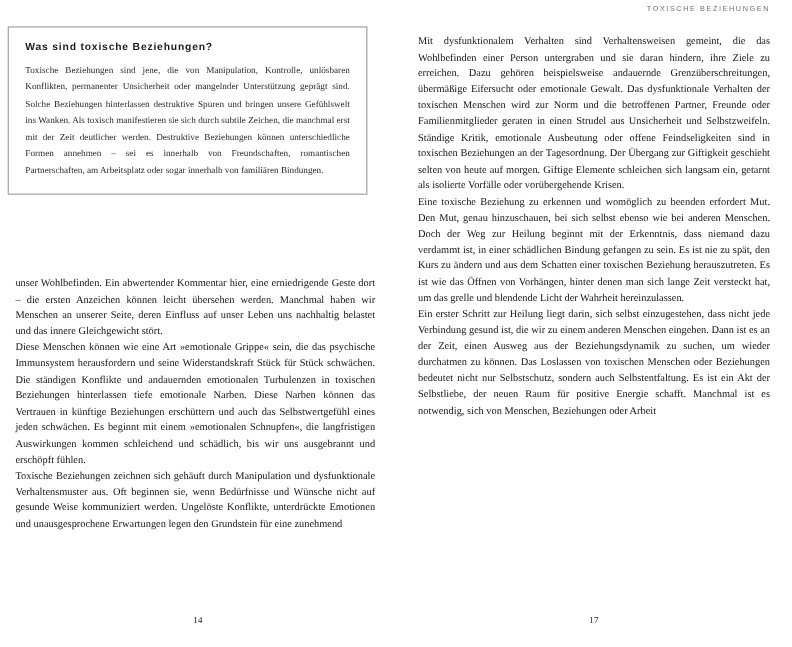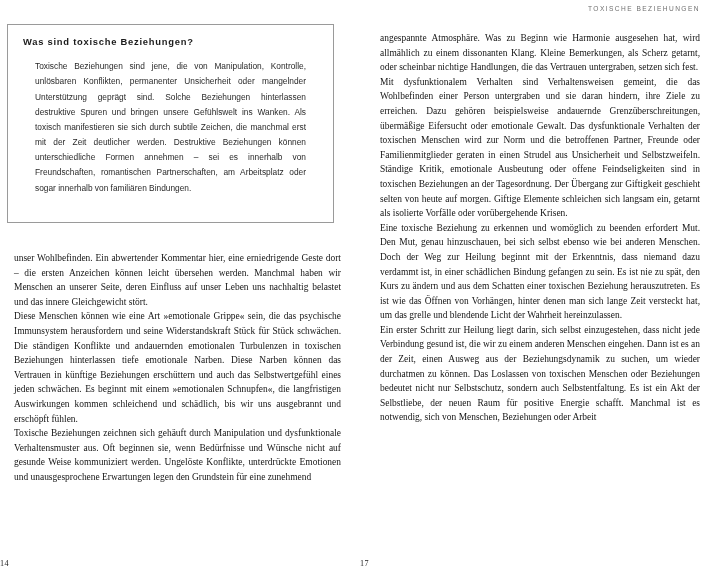--- a/index.html
+++ b/index.html
@@ -61,26 +61,26 @@
   .callout-title {
     font-family: "Liberation Sans", "DejaVu Sans", sans-serif;
     font-weight: bold;
     font-size: 9.4px;
     letter-spacing: 0.75px;
     color: #1b1b1b;
     margin: 0 0 9px 0;
     line-height: 1.2;
   }
   .callout-body {
-    font-family: Liberation Sans, sans-serif;
+    font-family: Liberation Serif, serif;
     font-size: 8.35px;
     line-height: 1.82;
     text-align: justify;
     color: #2a2a2a;
-    margin: 12px;
+    margin: 0;
     hyphens: manual;
   }
 
   
   .flow {
     position: absolute;
     left: 14px;
     right: 20px;
     font-size: 9.45px;
     line-height: 1.545;
@@ -95,20 +95,21 @@
     text-indent: 0;
     hyphens: manual;
   }
 
   
   .folio {
     position: absolute;
     bottom: 20px;
     width: 100%;
     left: 0;
+    text-align: center;
     font-size: 8.2px;
     color: #222222;
     letter-spacing: 0.3px;
   }
   .page-left .folio { padding-right: 13px; }
   .page-right .folio { padding-left: 0px; }
 </style>
 </head>
 <body>
 
@@ -128,21 +129,20 @@
     </div>
 
     <div class="folio">14</div>
   </div>
 
   <div class="page page-right">
 
     <div class="runhead">Toxische Beziehungen</div>
 
     <div class="flow">
-      <p>angespannte Atmosphäre. Was zu Beginn wie Harmonie ausgesehen hat, wird allmählich zu einem dissonanten Klang. Kleine Bemerkungen, als Scherz getarnt, oder scheinbar nichtige Handlungen, die das Vertrauen untergraben, setzen sich fest.</p>
       <p>Mit dysfunktionalem Verhalten sind Verhaltensweisen gemeint, die das Wohlbefinden einer Person untergraben und sie daran hindern, ihre Ziele zu erreichen. Dazu gehören beispielsweise andauernde Grenzüberschreitungen, übermäßige Eifersucht oder emotionale Gewalt. Das dysfunktionale Verhalten der toxischen Menschen wird zur Norm und die betroffenen Partner, Freunde oder Familienmitglieder geraten in einen Strudel aus Unsicherheit und Selbstzweifeln. Ständige Kritik, emotionale Ausbeutung oder offene Feindseligkeiten sind in toxischen Beziehungen an der Tagesordnung. Der Übergang zur Giftigkeit geschieht selten von heute auf morgen. Giftige Elemente schleichen sich langsam ein, getarnt als isolierte Vorfälle oder vorübergehende Krisen.</p>
       <p>Eine toxische Beziehung zu erkennen und womöglich zu beenden erfordert Mut. Den Mut, genau hinzuschauen, bei sich selbst ebenso wie bei anderen Menschen. Doch der Weg zur Heilung beginnt mit der Erkenntnis, dass niemand dazu verdammt ist, in einer schädlichen Bindung gefangen zu sein. Es ist nie zu spät, den Kurs zu ändern und aus dem Schatten einer toxischen Beziehung herauszutreten. Es ist wie das Öffnen von Vorhängen, hinter denen man sich lange Zeit versteckt hat, um das grelle und blendende Licht der Wahrheit hereinzulassen.</p>
       <p>Ein erster Schritt zur Heilung liegt darin, sich selbst einzugestehen, dass nicht jede Verbindung gesund ist, die wir zu einem anderen Menschen eingehen. Dann ist es an der Zeit, einen Ausweg aus der Beziehungsdynamik zu suchen, um wieder durchatmen zu können. Das Loslassen von toxischen Menschen oder Beziehungen bedeutet nicht nur Selbstschutz, sondern auch Selbstentfaltung. Es ist ein Akt der Selbstliebe, der neuen Raum für positive Energie schafft. Manchmal ist es notwendig, sich von Menschen, Beziehungen oder Arbeit</p>
     </div>
 
     <div class="folio">17</div>
   </div>
 
 </div>
 

